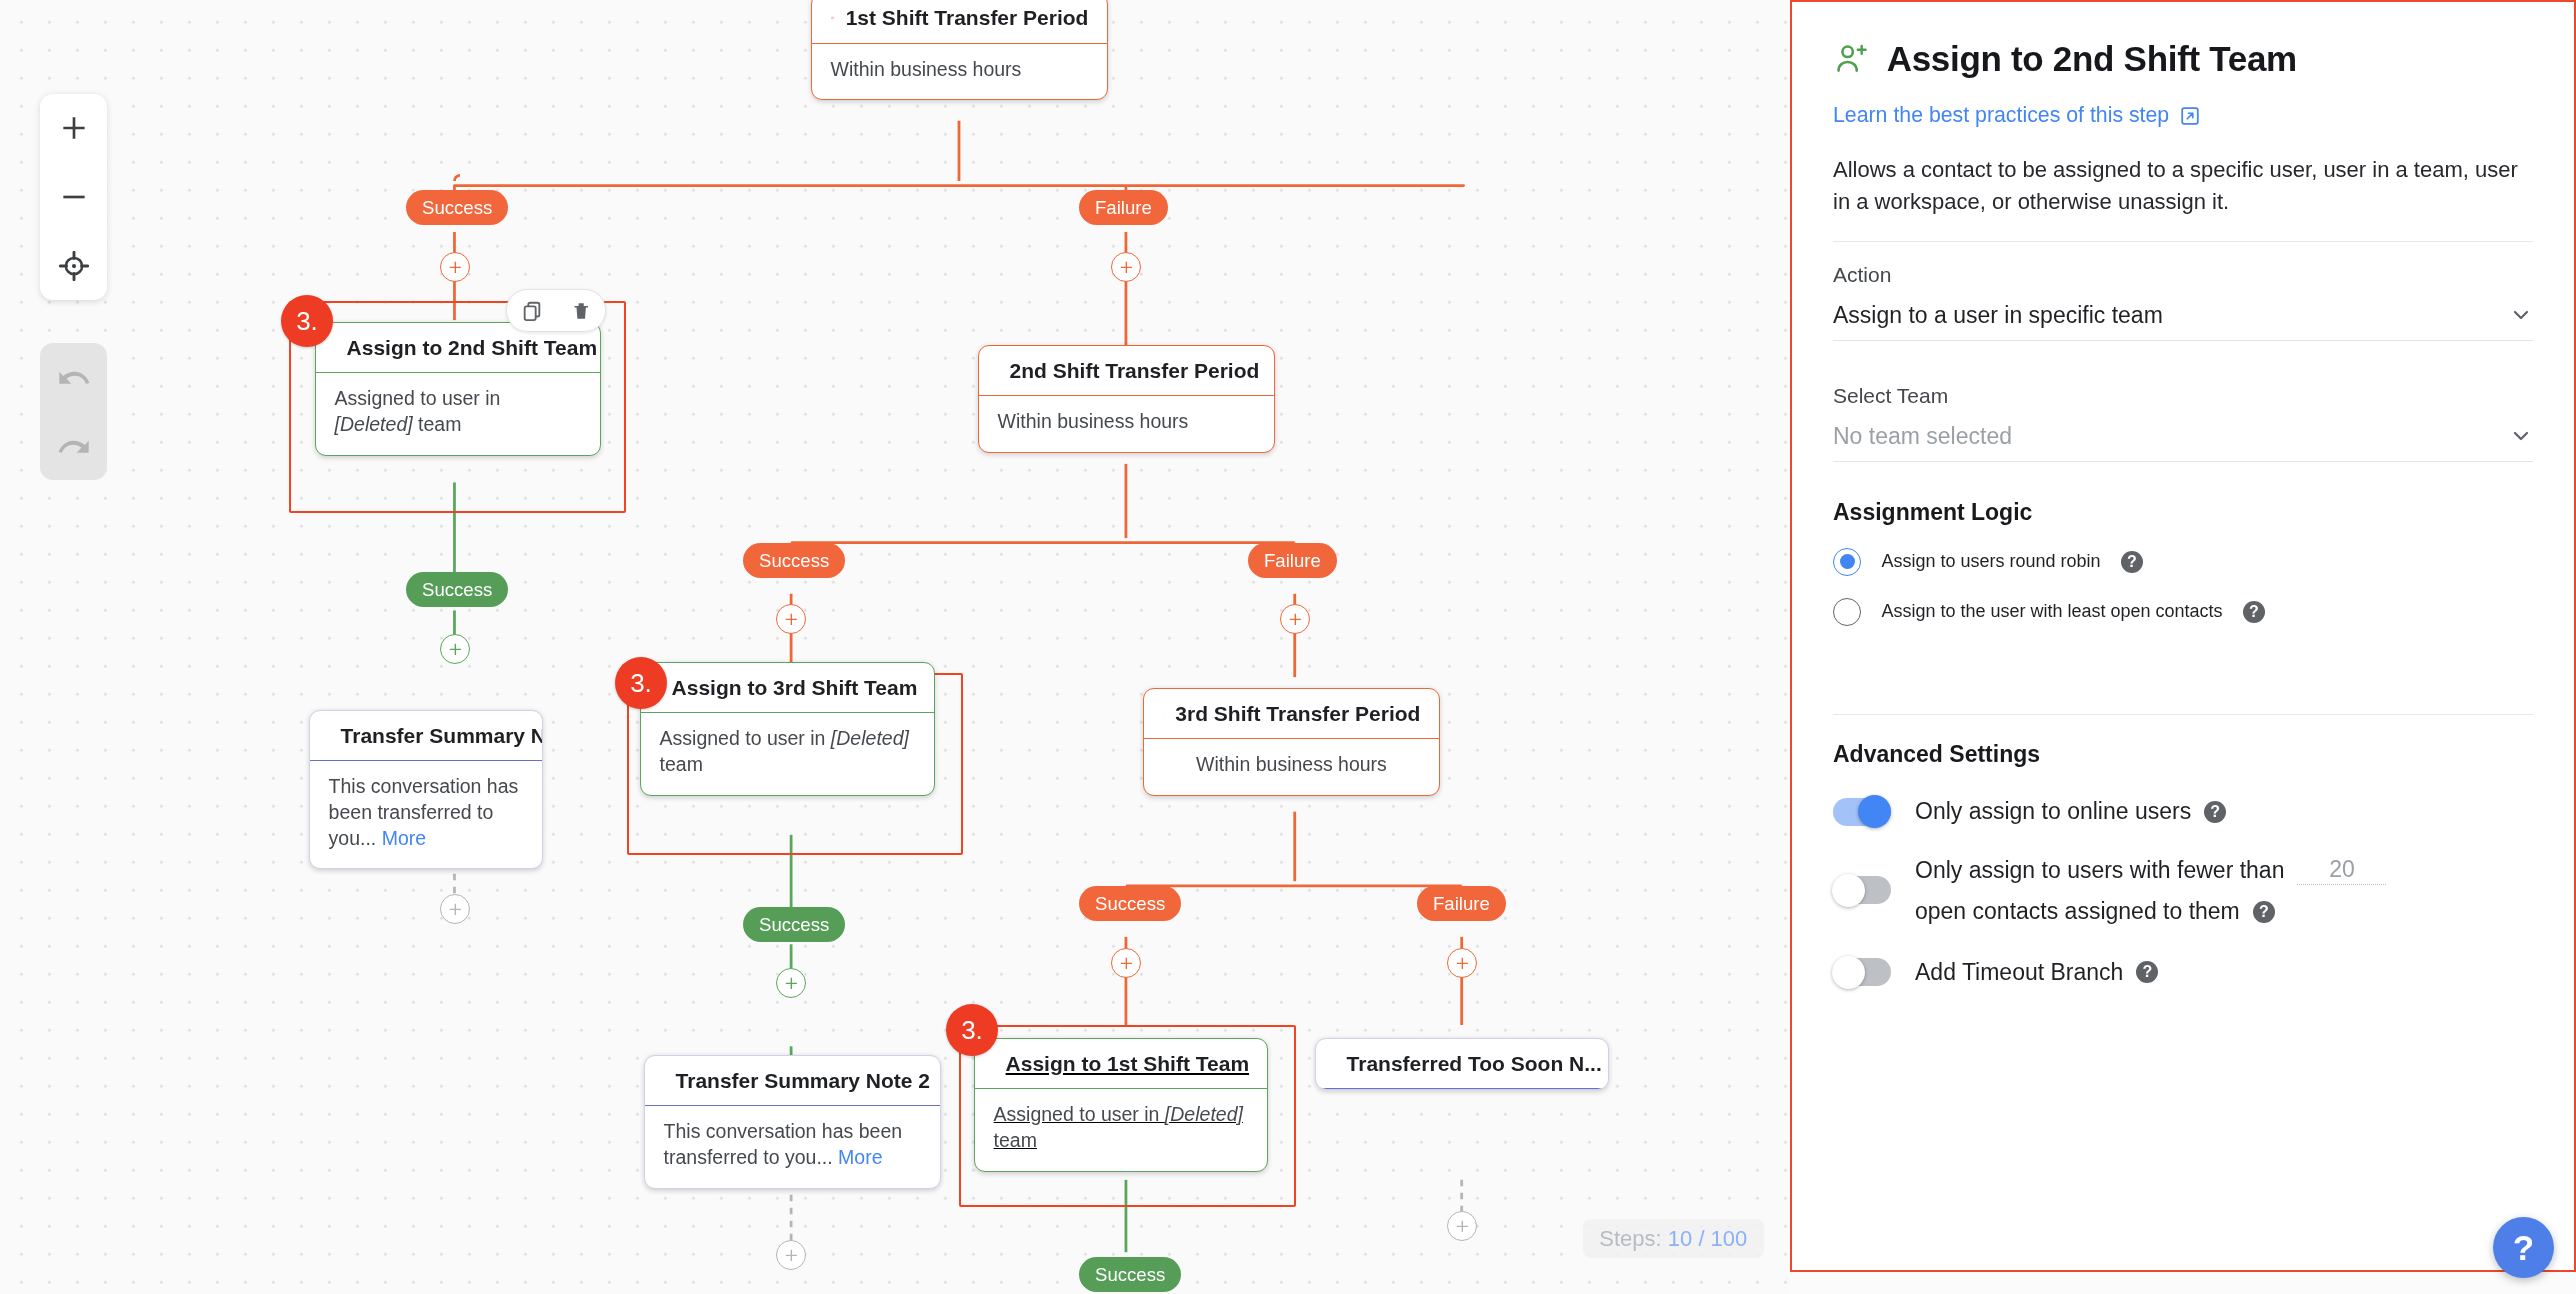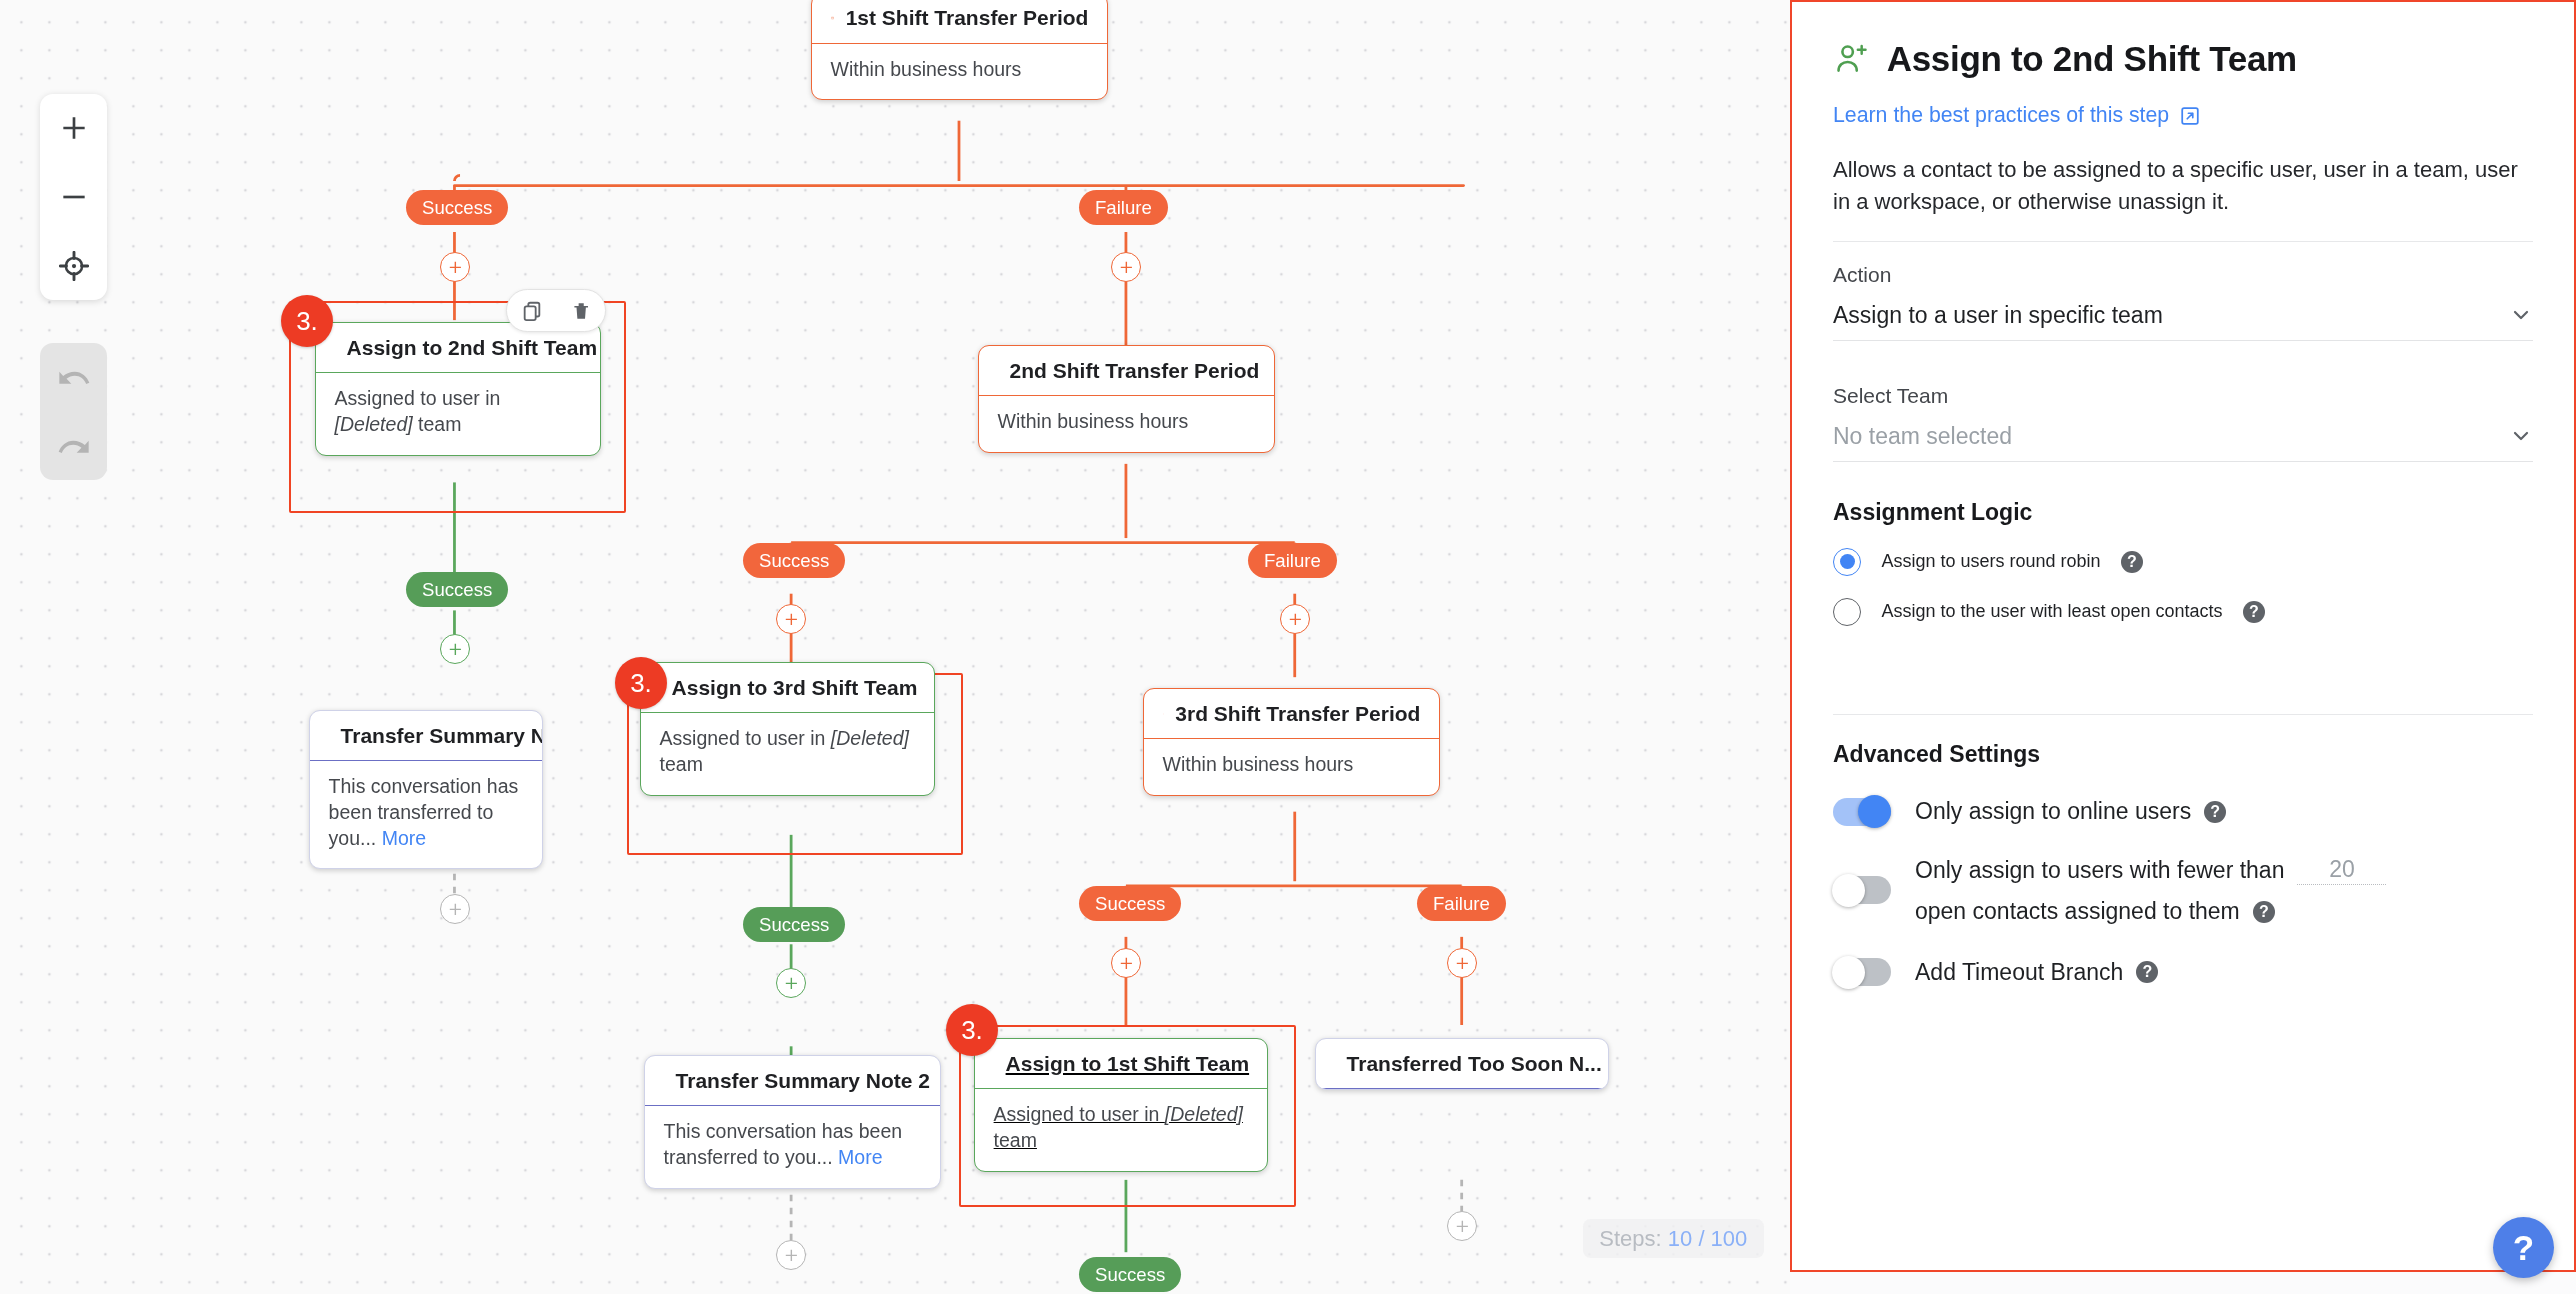--- a/index.html
+++ b/index.html
@@ -447,21 +447,21 @@
           <path d="M3.6 19.2c0-3.4 2.7-5.6 5.9-5.6s5.9 2.2 5.9 5.6" fill="none" stroke="#4f9f51" stroke-width="1.9" stroke-linecap="round"></path>
           <path d="M18.6 3.2v5 M16.1 5.7h5" stroke="#4f9f51" stroke-width="1.8" stroke-linecap="round"></path>
         </svg>
         <span>Assign to 3rd Shift Team</span>
       </div>
       <div class="n-body">
         <span>Assigned to user in </span><i>[Deleted]</i><span> team</span>
       </div>
     </div>
 
-    <div class="node orange" style="left:1143px; top:688px; width:297px;">
+    <div class="node orange" style="left:1143px; top:688px; width:297px;text-align:center;">
       <div class="n-head">
         <svg width="24" height="24" viewBox="0 0 24 24">
           <rect x="3" y="4.5" width="18" height="16" rx="2.5" fill="none" stroke="#ef6737" stroke-width="2"></rect>
           <path d="M3 9h18" stroke="#ef6737" stroke-width="2"></path>
           <g fill="#ef6737">
               <circle cx="8" cy="13" r="1.2"></circle>
               <circle cx="12" cy="13" r="1.2"></circle>
               <circle cx="16" cy="13" r="1.2"></circle>
               <circle cx="8" cy="17" r="1.2"></circle>
               <circle cx="12" cy="17" r="1.2"></circle>

